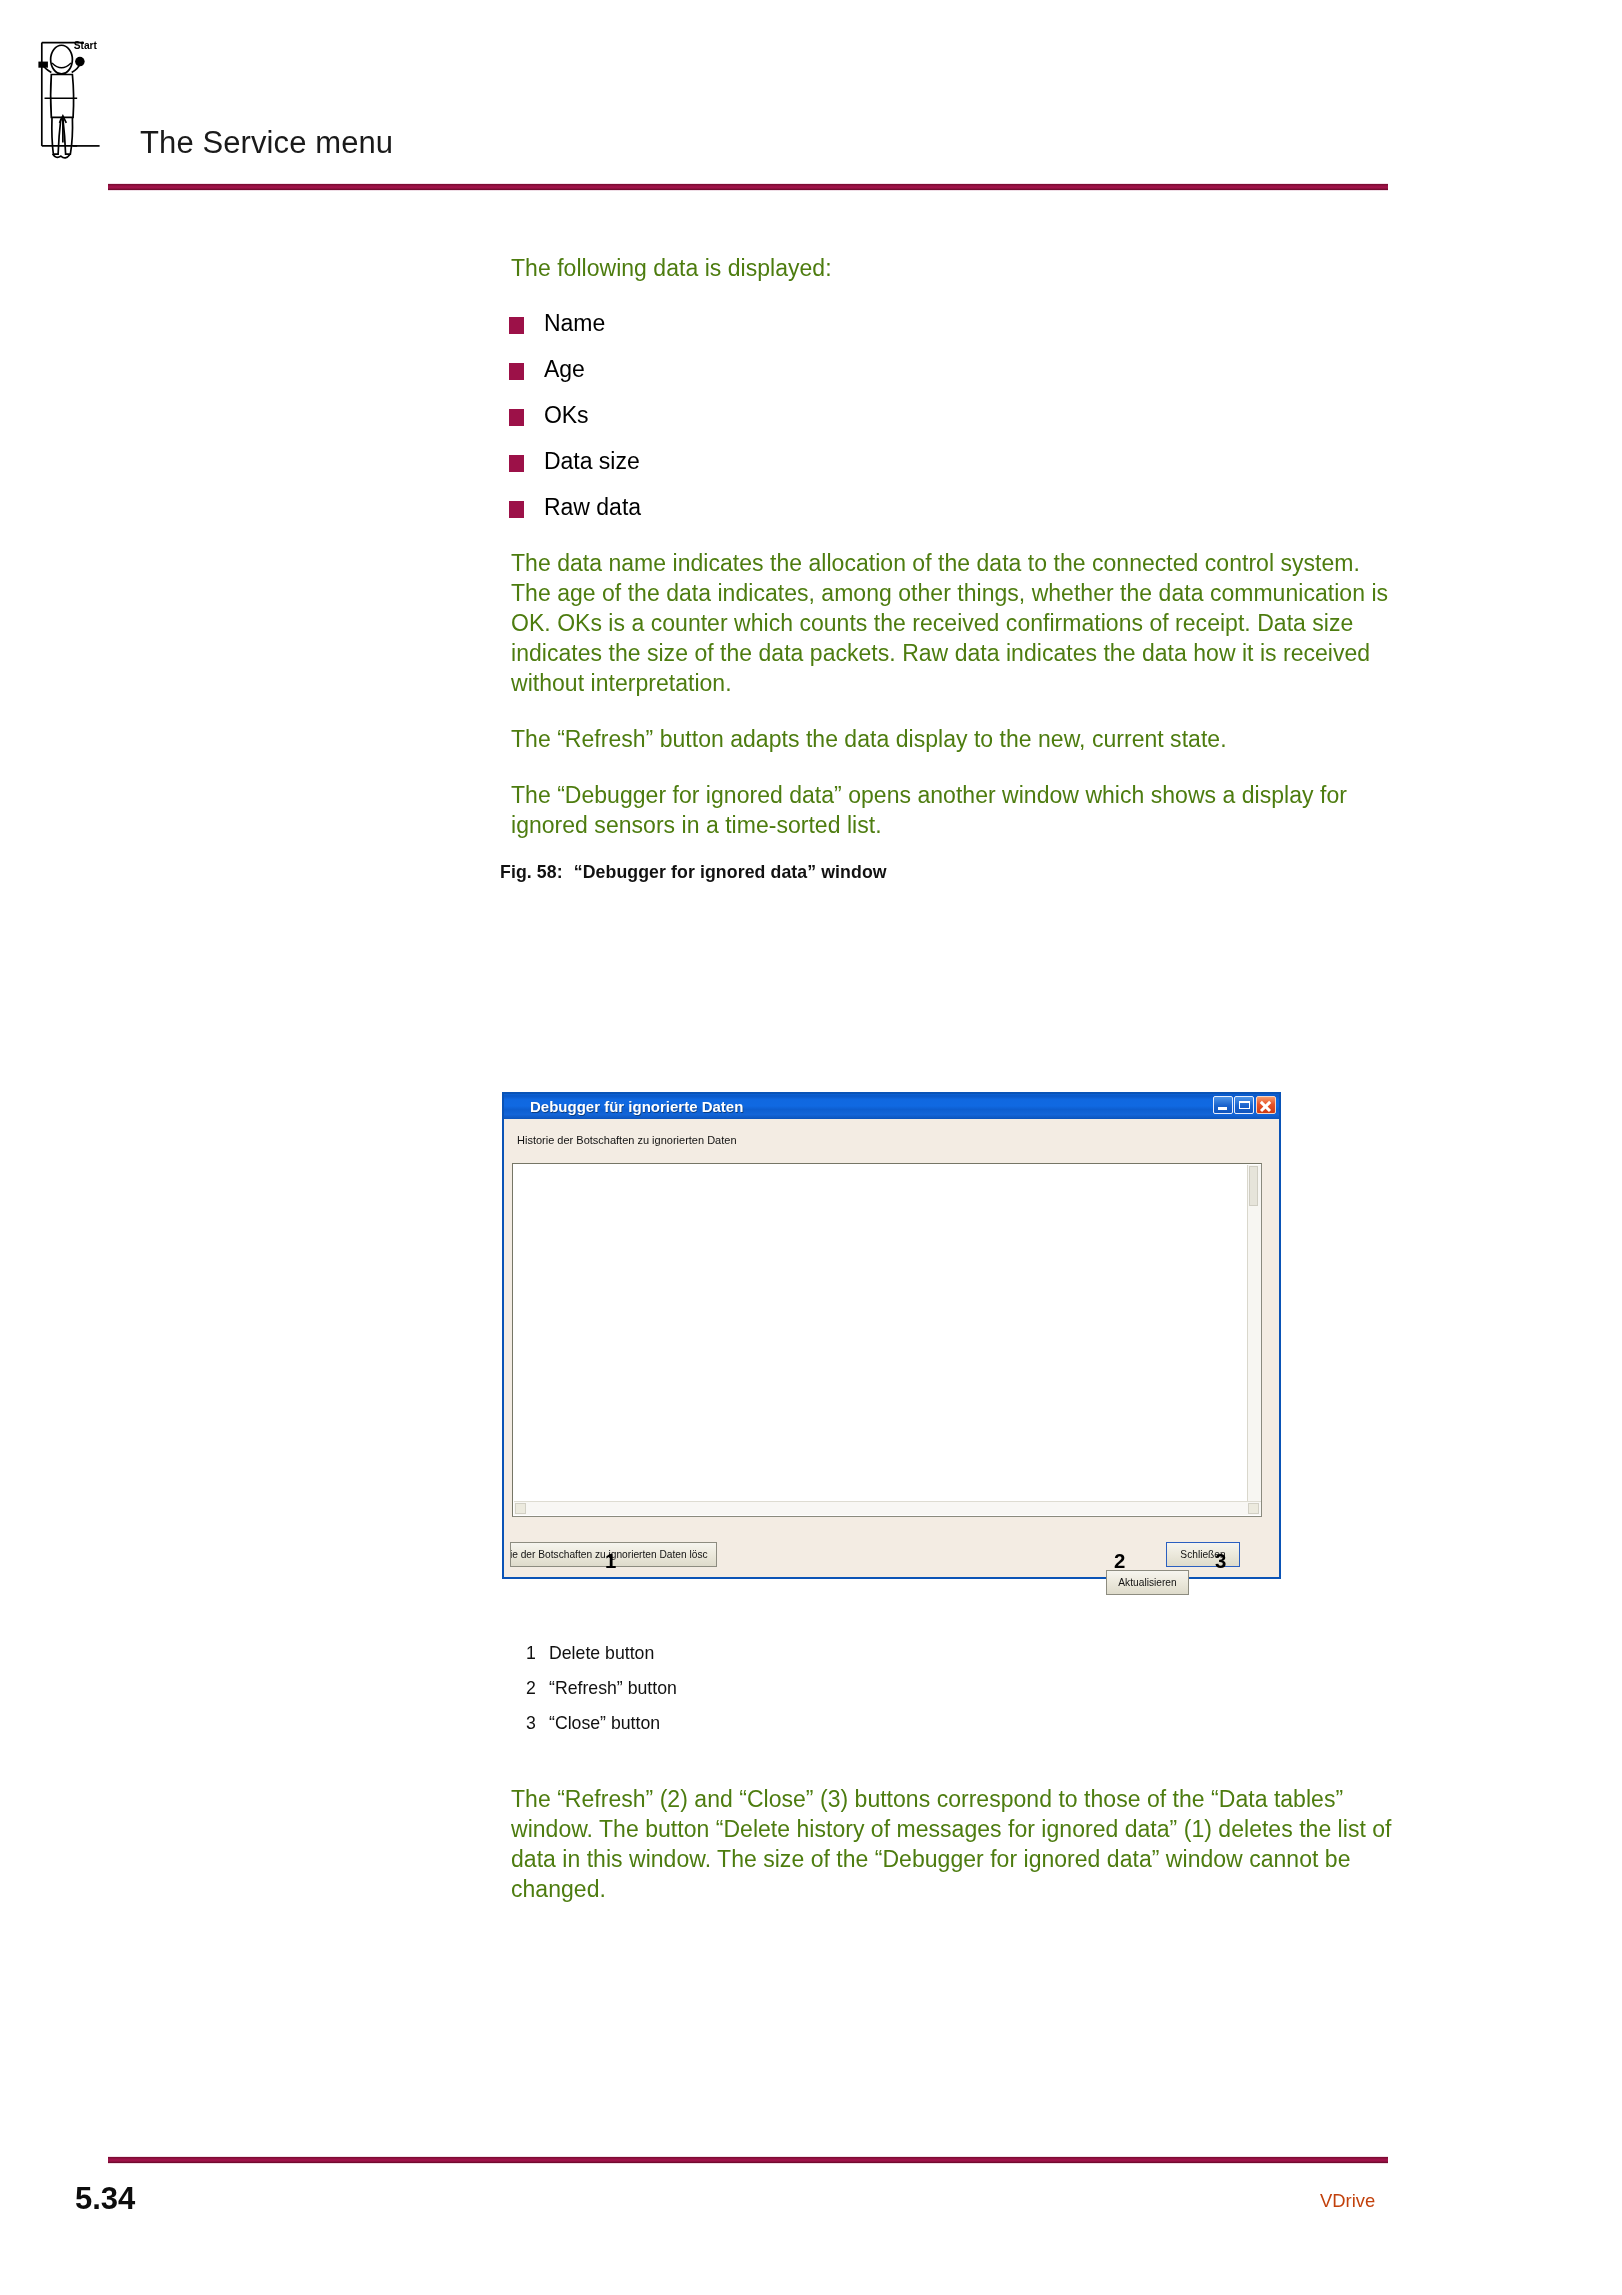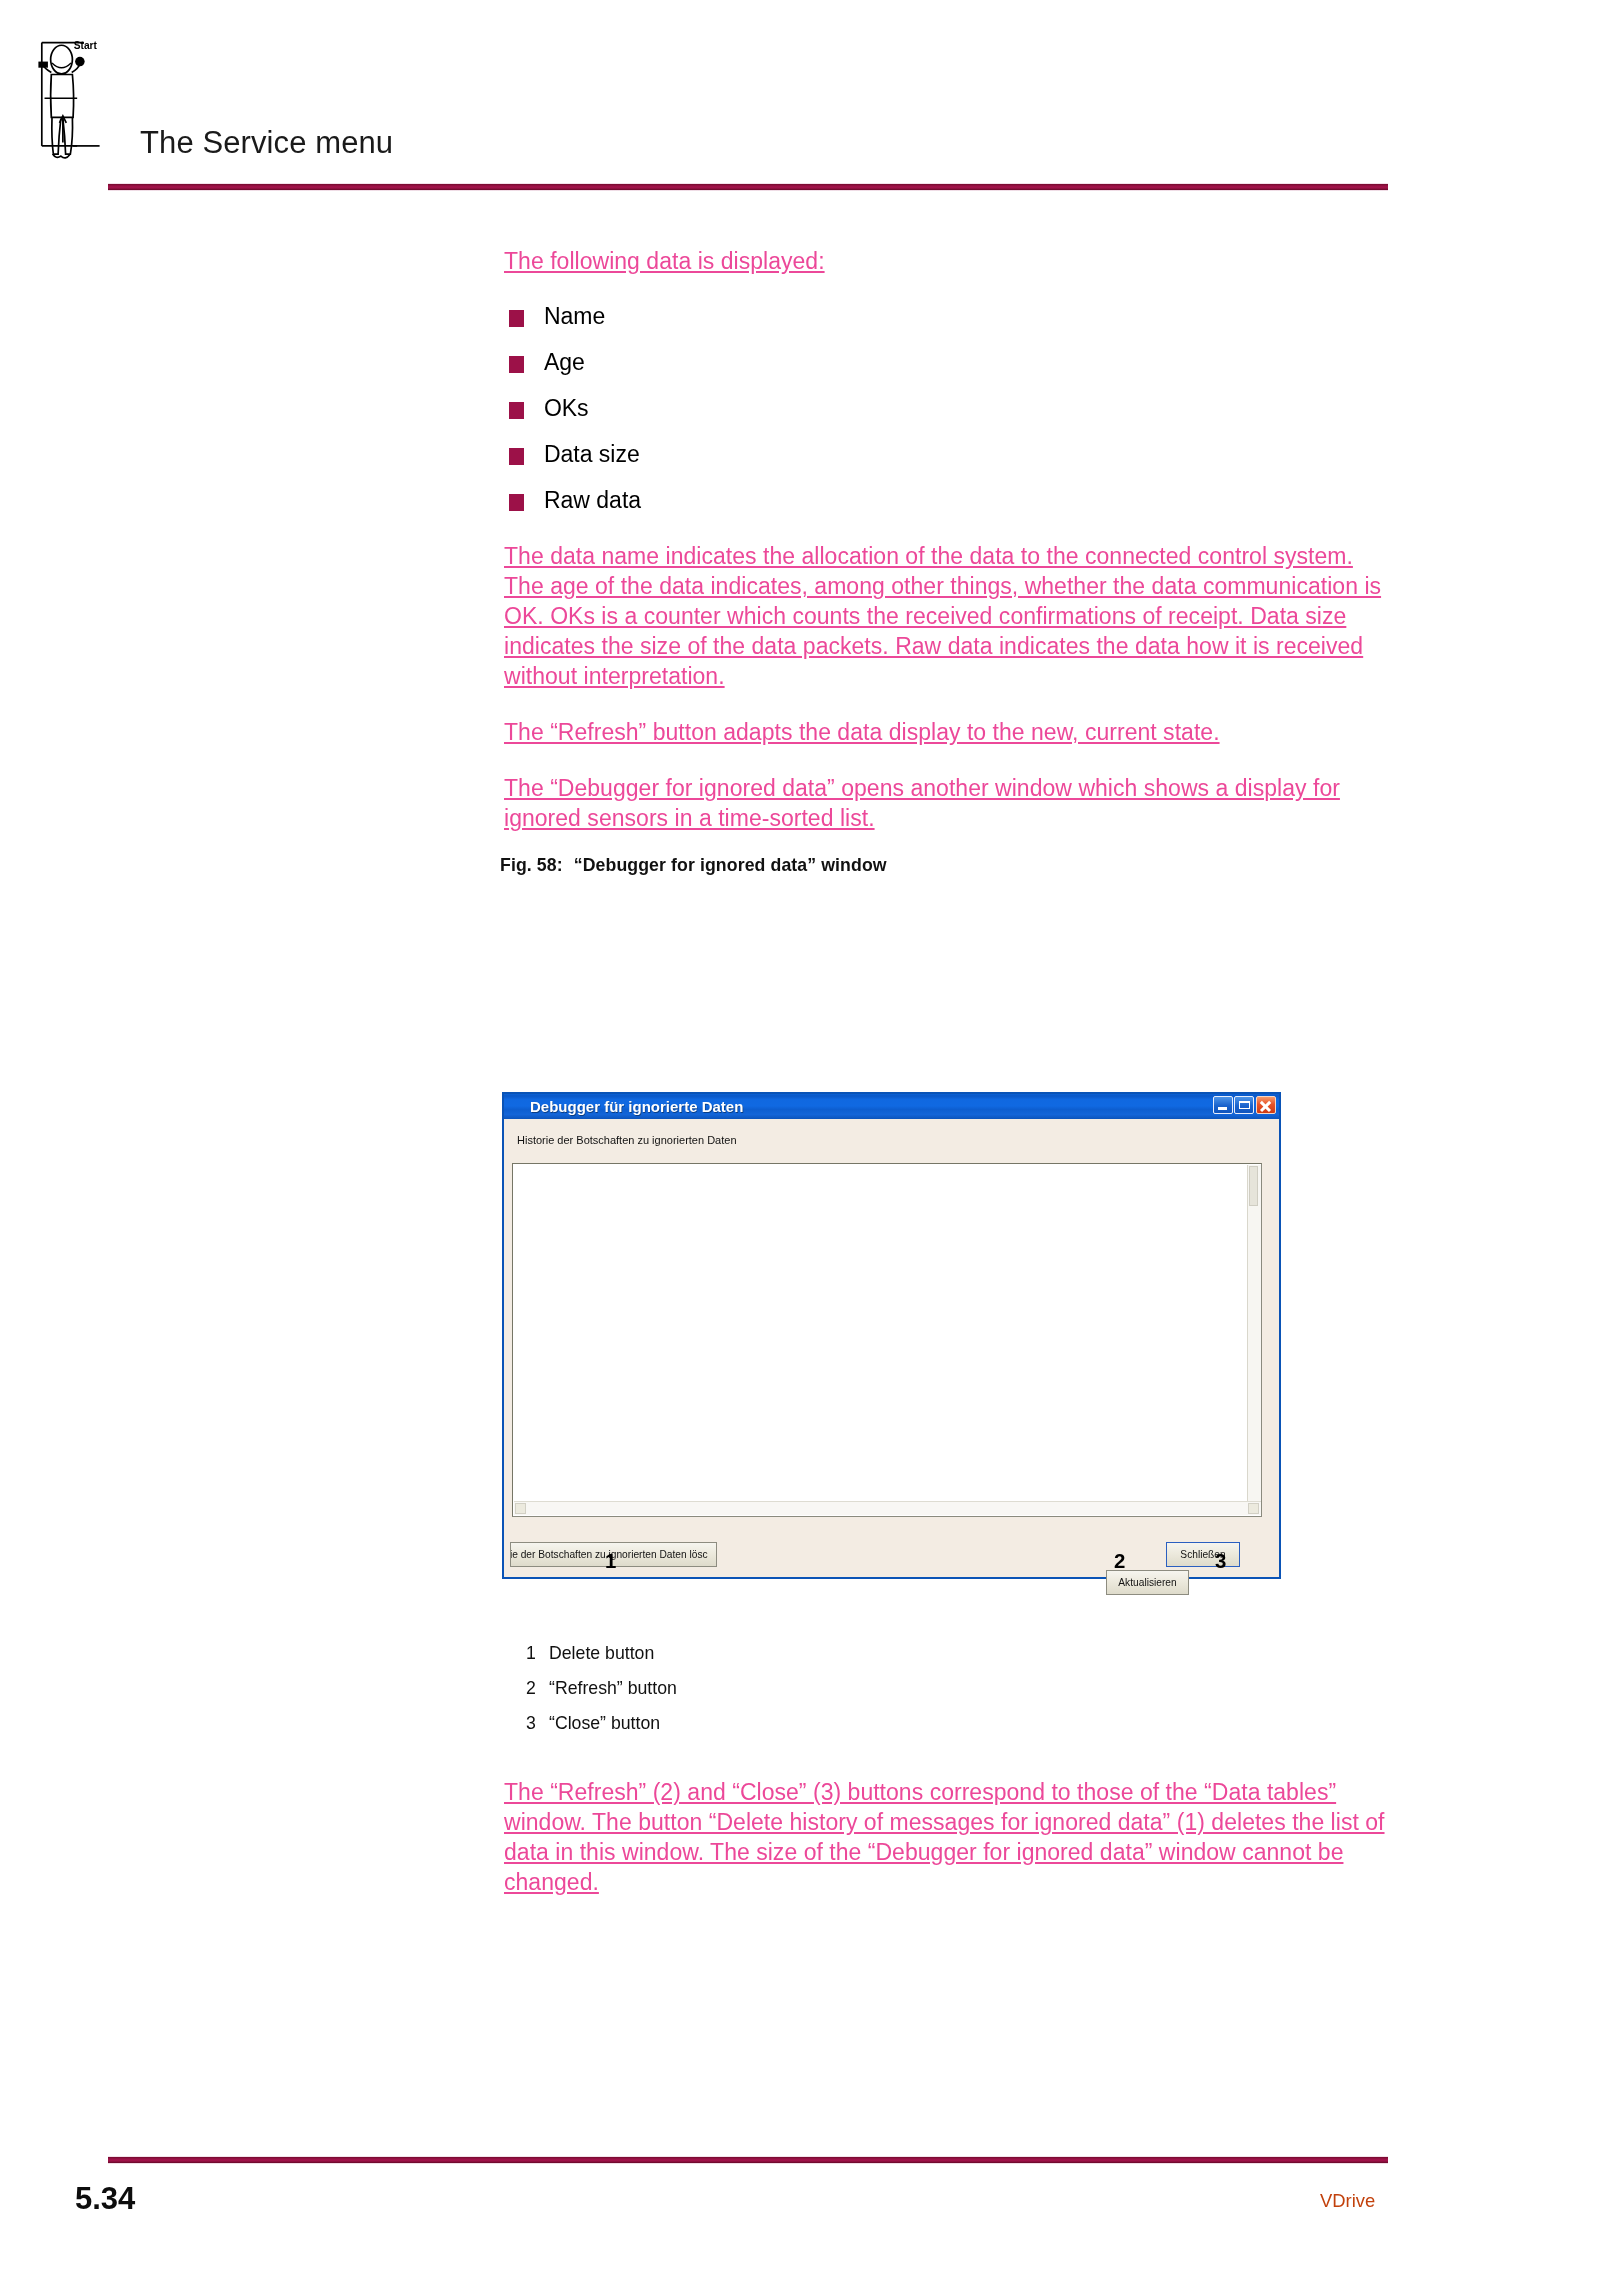--- a/index.html
+++ b/index.html
@@ -58,24 +58,23 @@
   #content {
     position: absolute;
     left: 500px;
     top: 242px;
     width: 900px;
   }
 
   .para {
     font-size: 23px;
     line-height: 30px;
-    color: #ec4899;
-    margin: 4px;
+    color: #4d7c0f;
+    margin: 11px;
     letter-spacing: 0.03px;
-    text-decoration: underline;
   }
   .para.gap {
     margin-top: 26px;
   }
   #intro-line {
     margin-bottom: 0;
   }
 
   
   #bullet-list {

